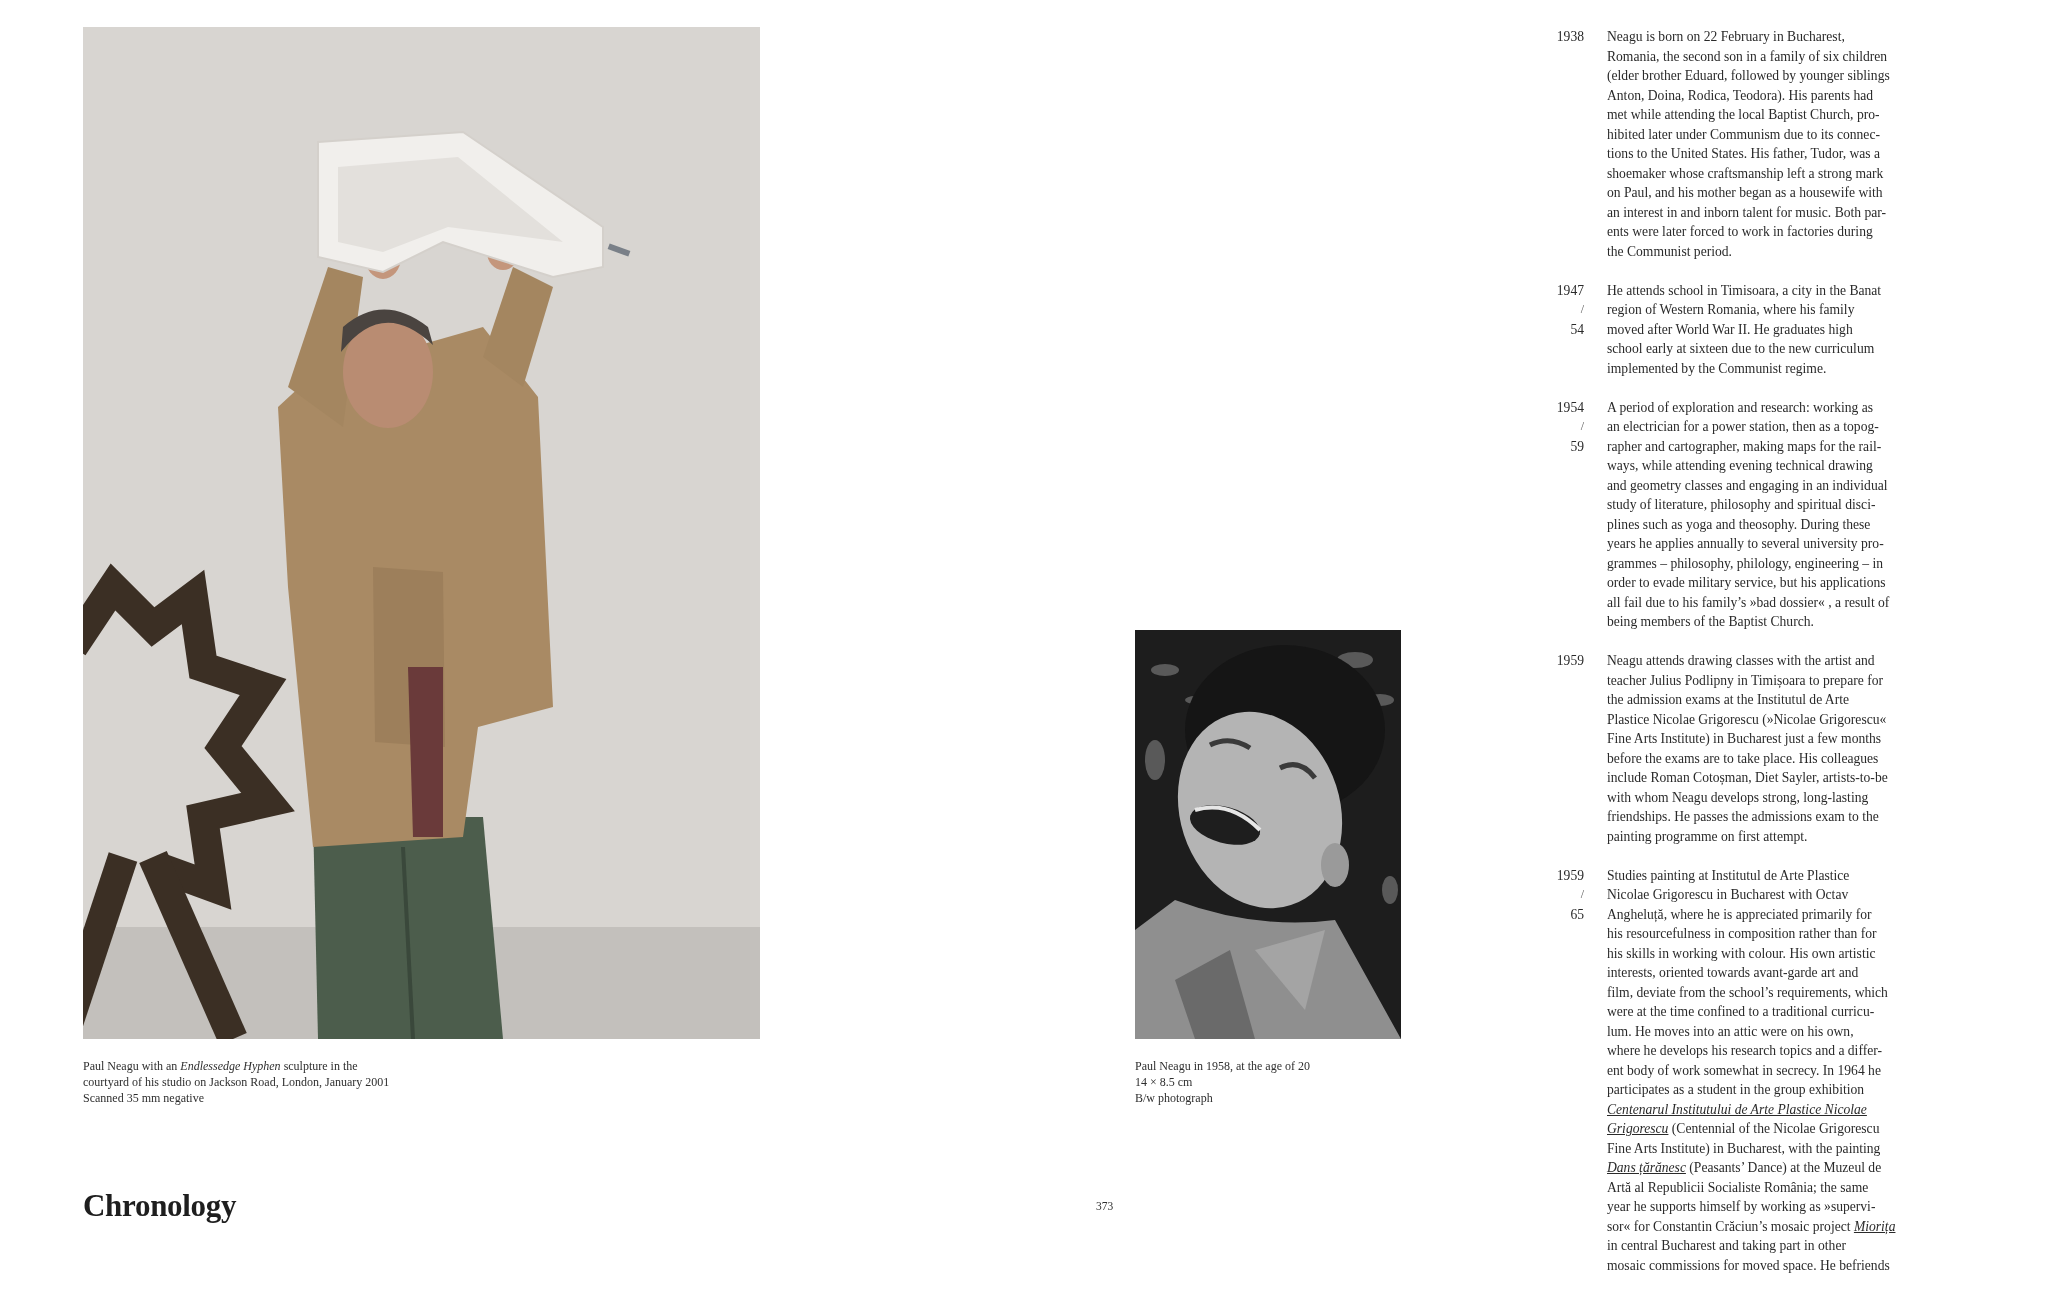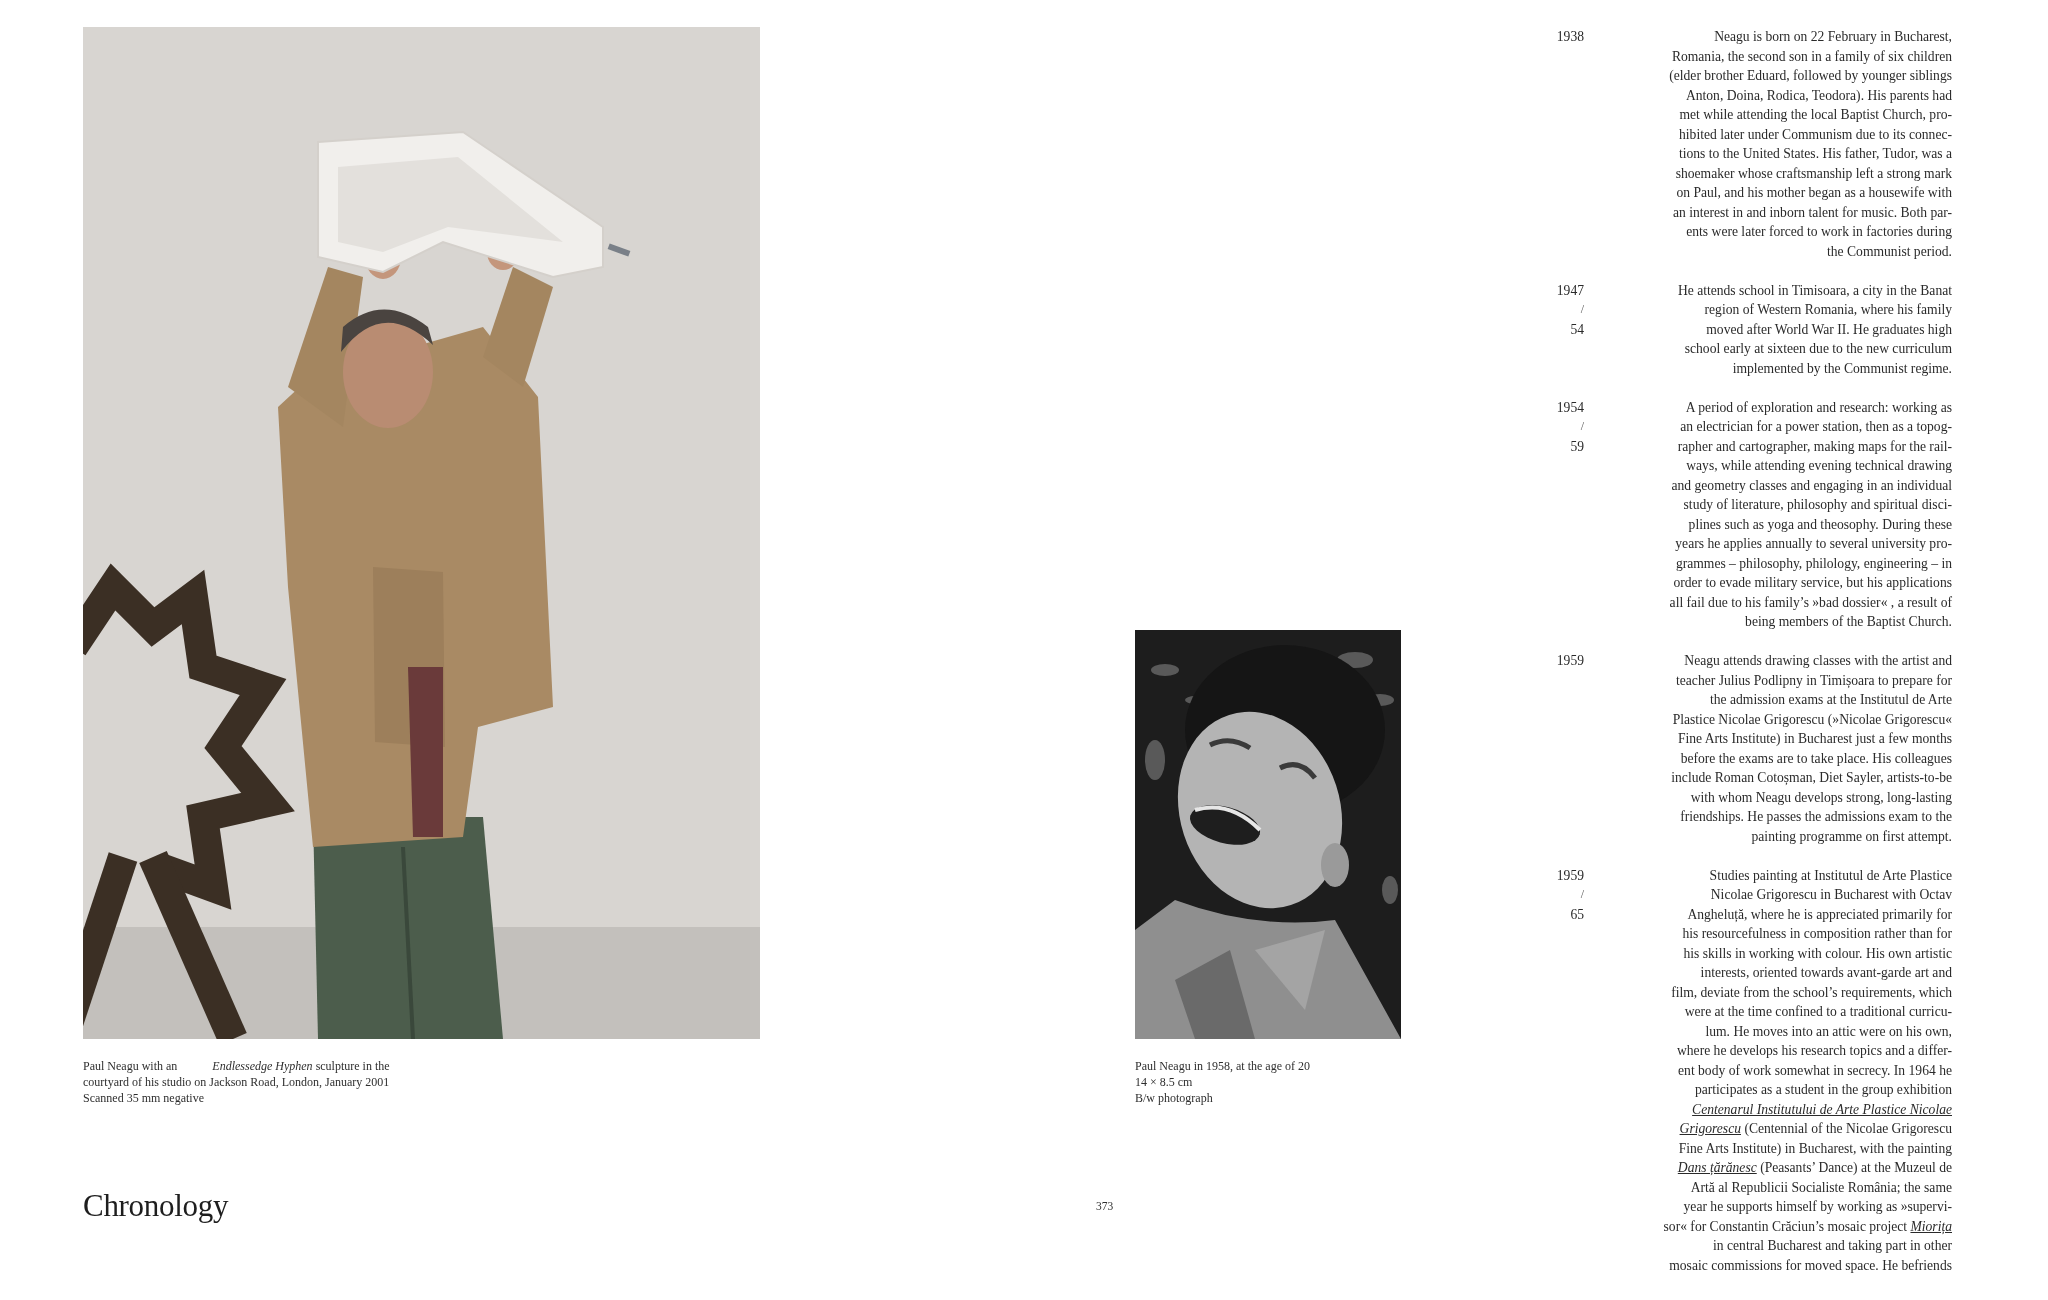--- a/index.html
+++ b/index.html
@@ -42,30 +42,30 @@
     .caption {
       position: absolute;
       top: 1058px;
       font-size: 12px;
       line-height: 16px;
       color: #2e2e2e;
     }
     #caption-left { left: 83px; width: 460px; }
     #caption-right { left: 1135px; width: 300px; }
     .caption .line { display: block; white-space: nowrap; }
-    .caption em { font-style: italic; margin-left: 32px; }
+    .caption em { font-style: italic; }
 
     
     #section-title {
       position: absolute;
       left: 83px;
       top: 1188px;
       margin: 0;
       font-size: 31px;
-      font-weight: normal;
+      font-weight: bold;
       line-height: 36px;
       color: #1e1e1e;
       letter-spacing: -0.3px;
     }
 
     
     #page-number {
       position: absolute;
       left: 1096px;
       top: 1199px;
@@ -96,21 +96,21 @@
     }
     .entry .years span { display: block; }
     .entry .years .slash { font-size: 12px; color: #555; }
     .entry .body {
       margin-left: 23px;
       width: 345px;
       font-size: 13.6px;
       line-height: 19.5px;
       color: #2a2a2a;
     }
-    .entry .body .line { display: block; white-space: nowrap; text-align: right; }
+    .entry .body .line { display: block; white-space: nowrap; }
     .entry .body em { font-style: italic; text-decoration: underline; }
   </style>
 </head>
 <body>
 
 <div class="photo" id="photo-left" title="Colour photograph of Paul Neagu holding a white sculpture on his head beside a dark metal star-shaped sculpture">
   <svg viewBox="0 0 677 1012" preserveAspectRatio="none">
 
     <rect x="0" y="0" width="677" height="900" fill="#d8d5d1"></rect>
     <rect x="0" y="900" width="677" height="112" fill="#c3c0bc"></rect>

